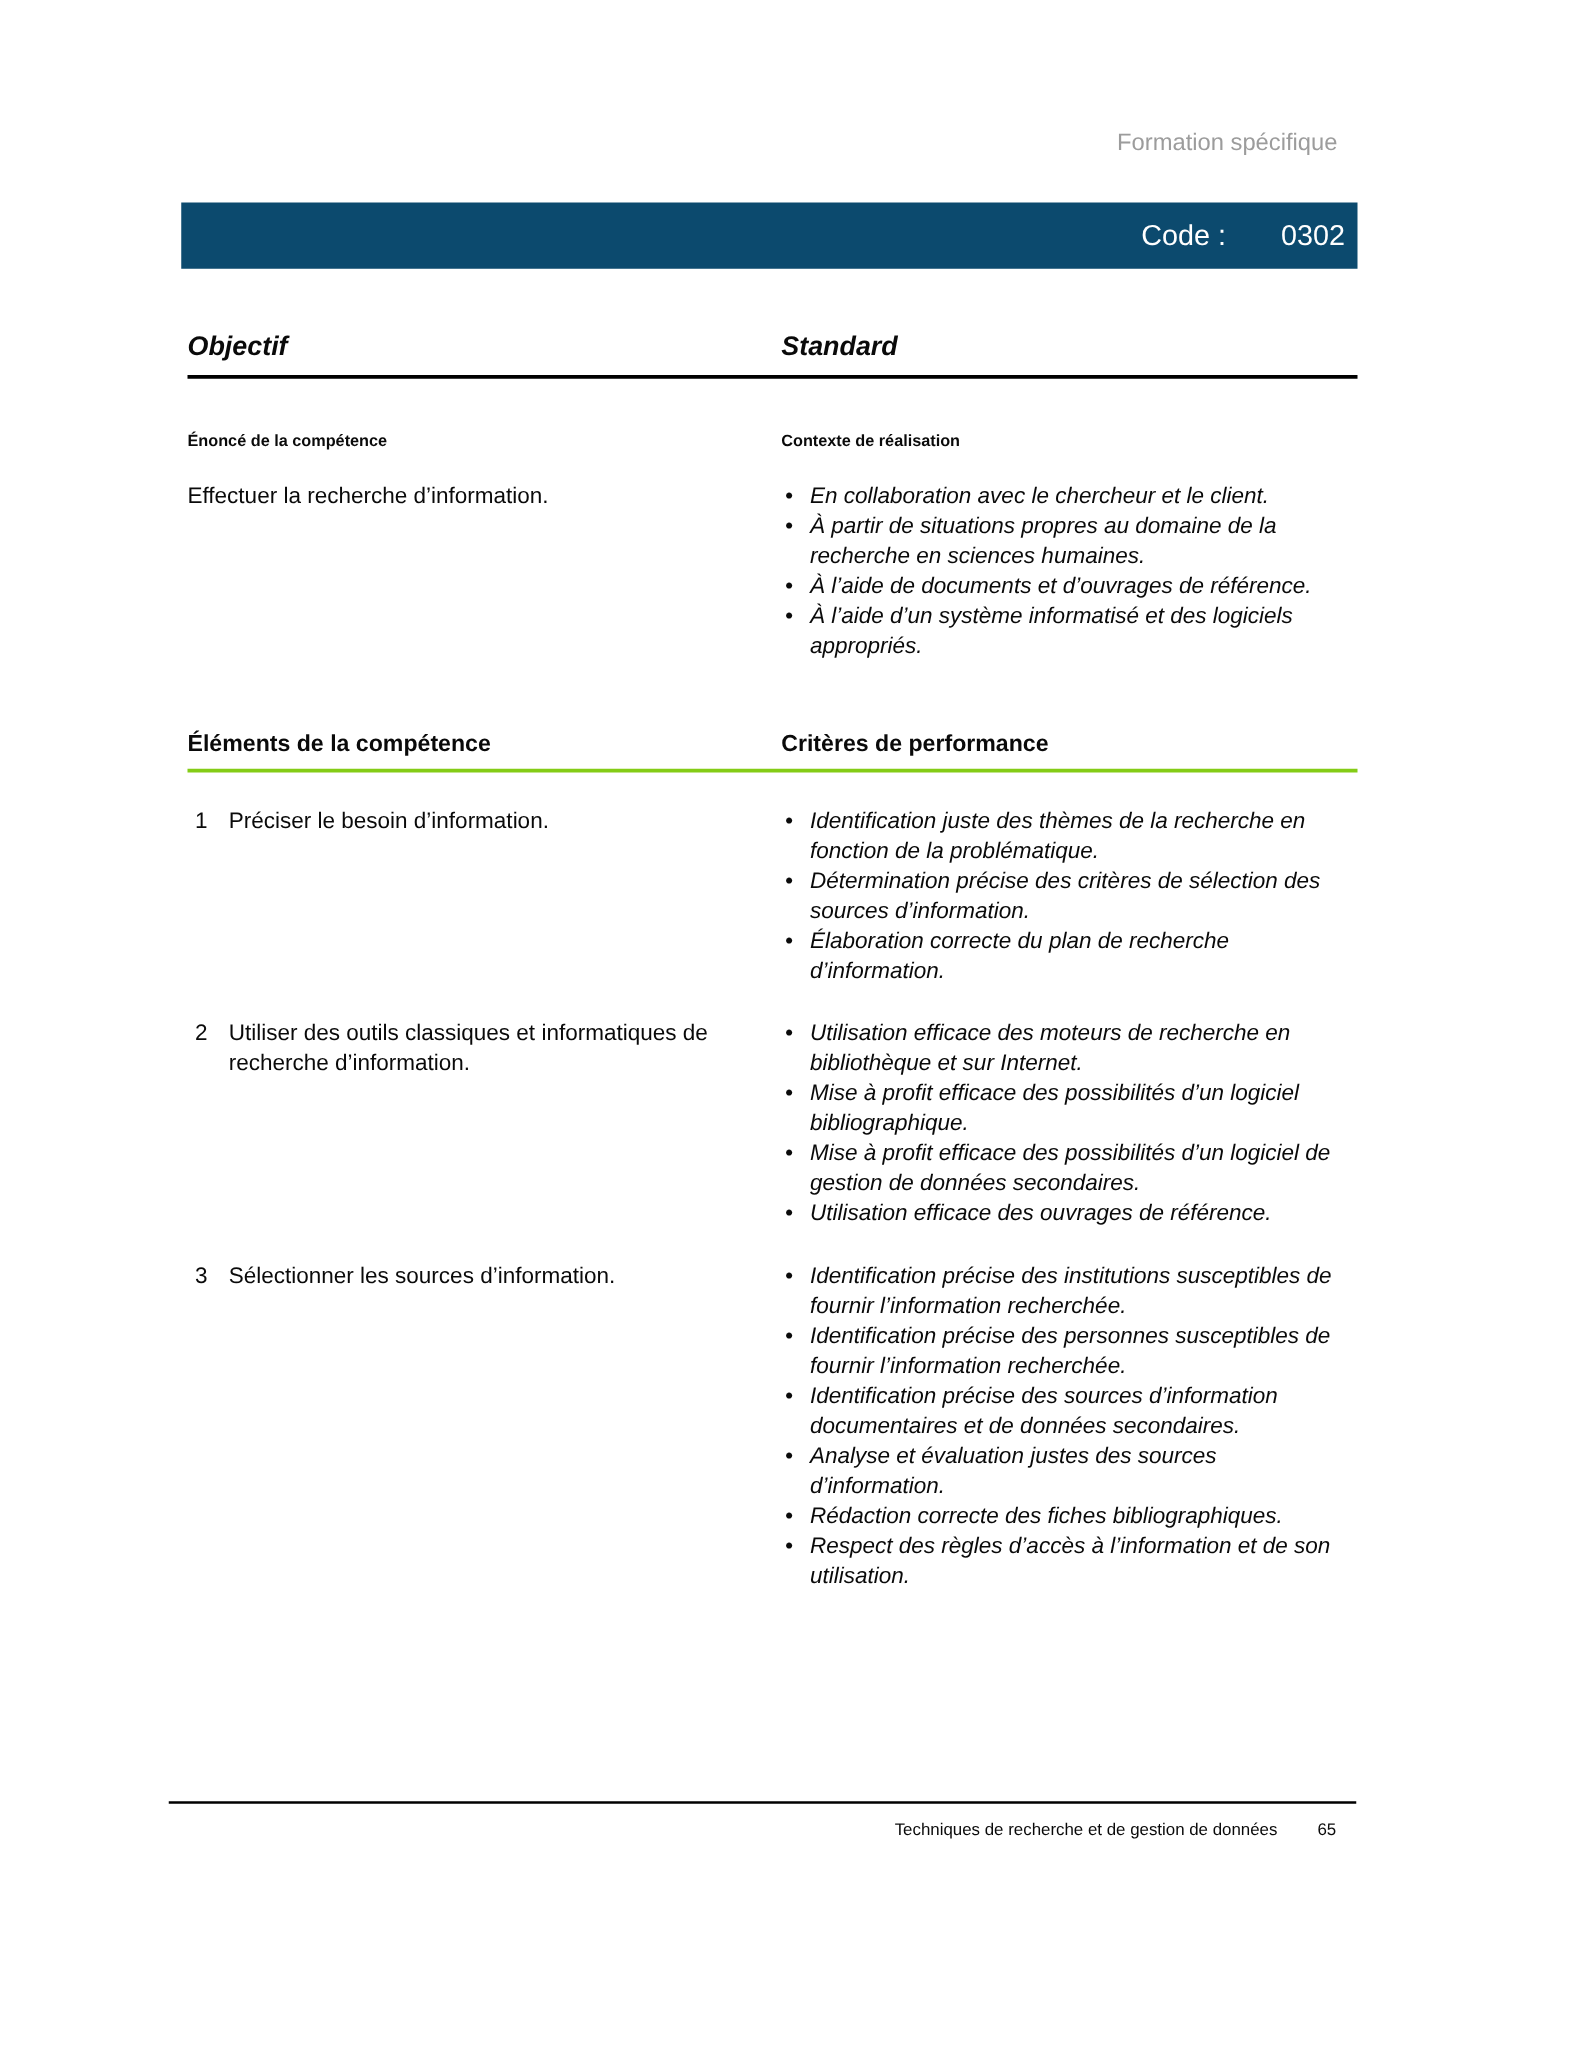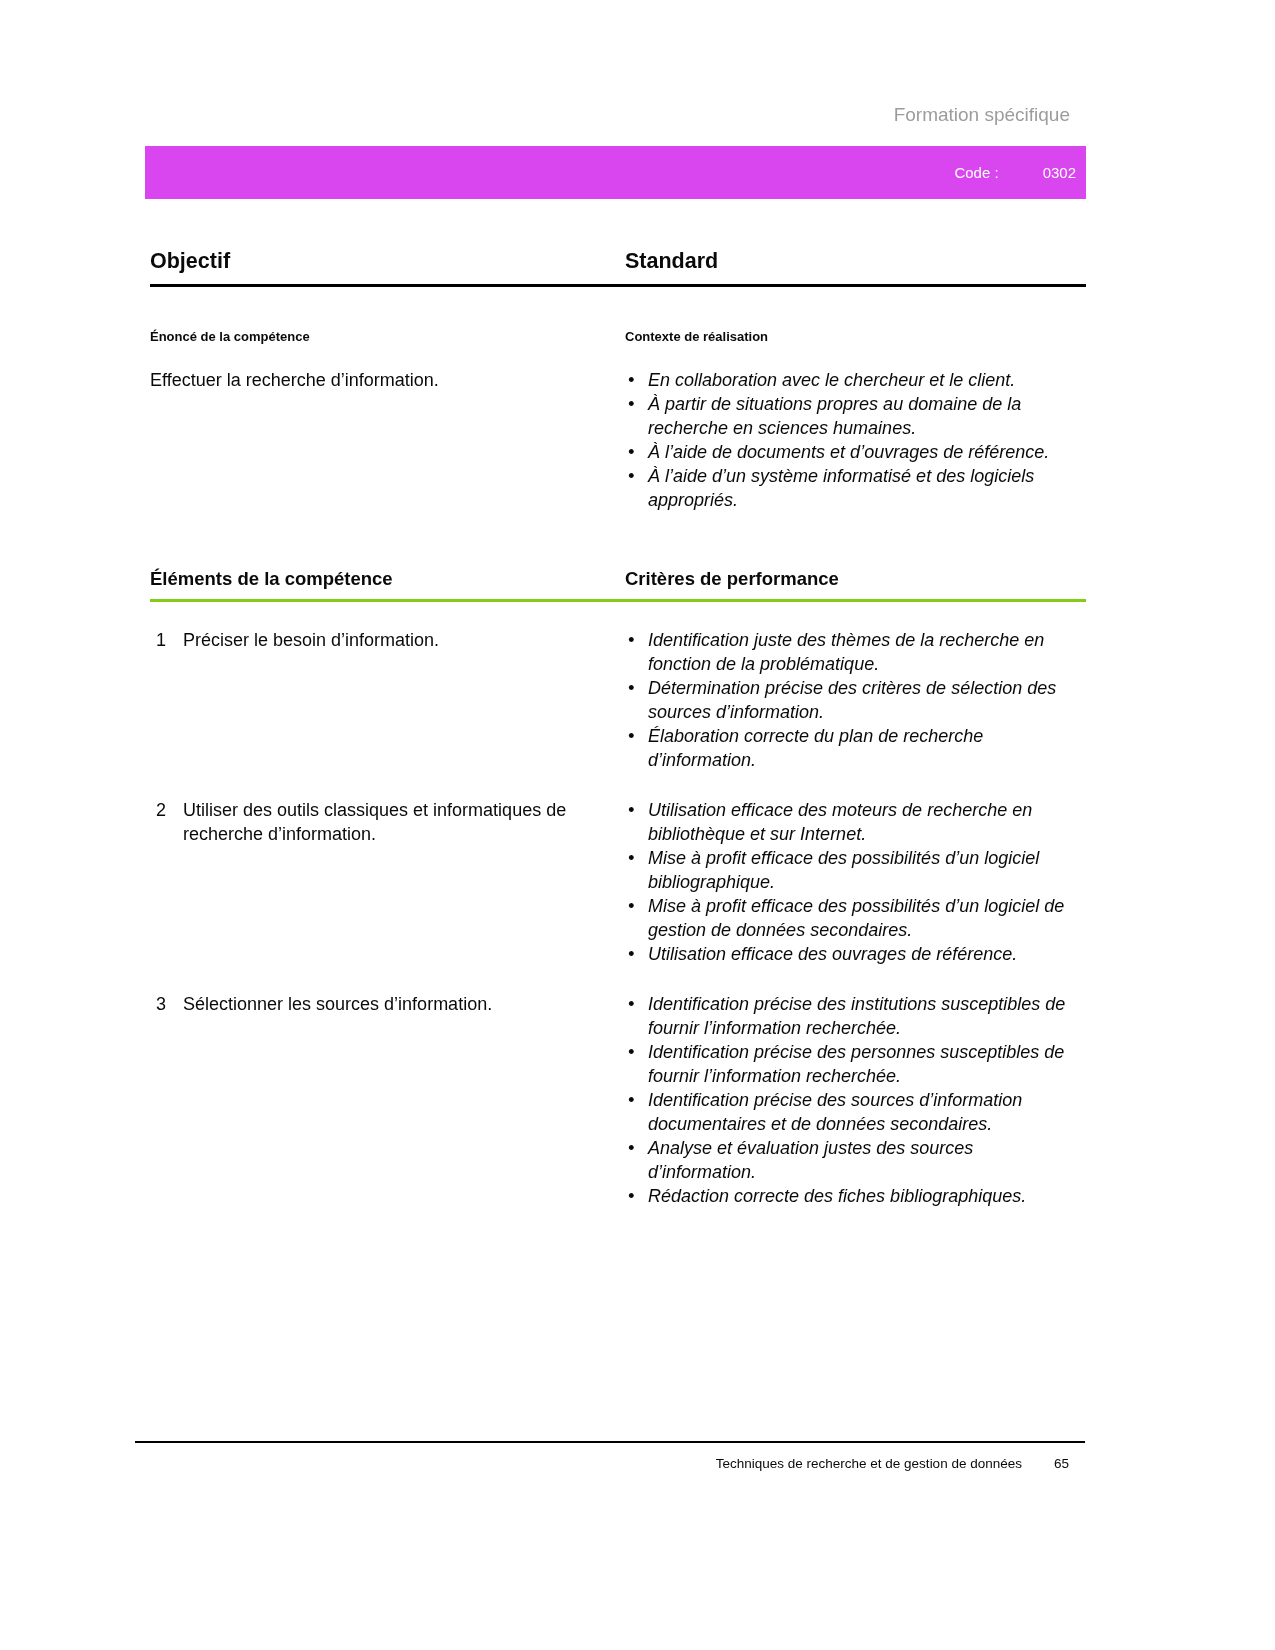--- a/index.html
+++ b/index.html
@@ -20,44 +20,45 @@
     width: 936px;
   }
   .top-right-label {
     padding-top: 104px;
     text-align: right;
     padding-right: 16px;
     font-size: 19px;
     color: #9c9c9c;
   }
   .code-bar {
-    margin-top: 20px;
+    margin-top: 36px;
     margin-left: -5px;
     width: 941px;
     height: 53px;
-    background: #d946ef;
+    background: #0c4a6e;
     color: #ffffff;
     display: flex;
     align-items: center;
     justify-content: flex-end;
-    font-size: 15px;
+    font-size: 23px;
   }
   .code-bar .code-label { margin-right: 44px; }
   .code-bar .code-value { margin-right: 10px; }
 
   .two-col {
     display: grid;
     grid-template-columns: 475px 461px;
   }
   .heading-row {
     margin-top: 50px;
     border-bottom: 3px solid #000;
     padding-bottom: 10px;
     font-size: 21.5px;
     font-weight: bold;
+    font-style: italic;
   }
   .top-section { margin-top: 42px; }
   .col-heading {
     font-size: 13px;
     font-weight: bold;
     margin: 0 0 24px 0;
   }
   .body-text {
     margin: 0;
     font-size: 18px;
@@ -192,20 +193,21 @@
       <span class="row-num">3</span>
       <span class="row-label">Sélectionner les sources d’information.</span>
     </div>
     <div>
       <ul class="bullets">
               <li>Identification précise des institutions susceptibles de fournir l’information recherchée.</li>
               <li>Identification précise des personnes susceptibles de fournir l’information recherchée.</li>
               <li>Identification précise des sources d’information documentaires et de données secondaires.</li>
               <li>Analyse et évaluation justes des sources d’information.</li>
               <li>Rédaction correcte des fiches bibliographiques.</li>
+              <li>Respect des règles d’accès à l’information et de son utilisation.</li>
             </ul>
     </div>
   </div>
 </div>
 
   </div>
 
   <div class="footer">
     <span class="footer-text">Techniques de recherche et de gestion de données</span>
     <span class="footer-page">65</span>

